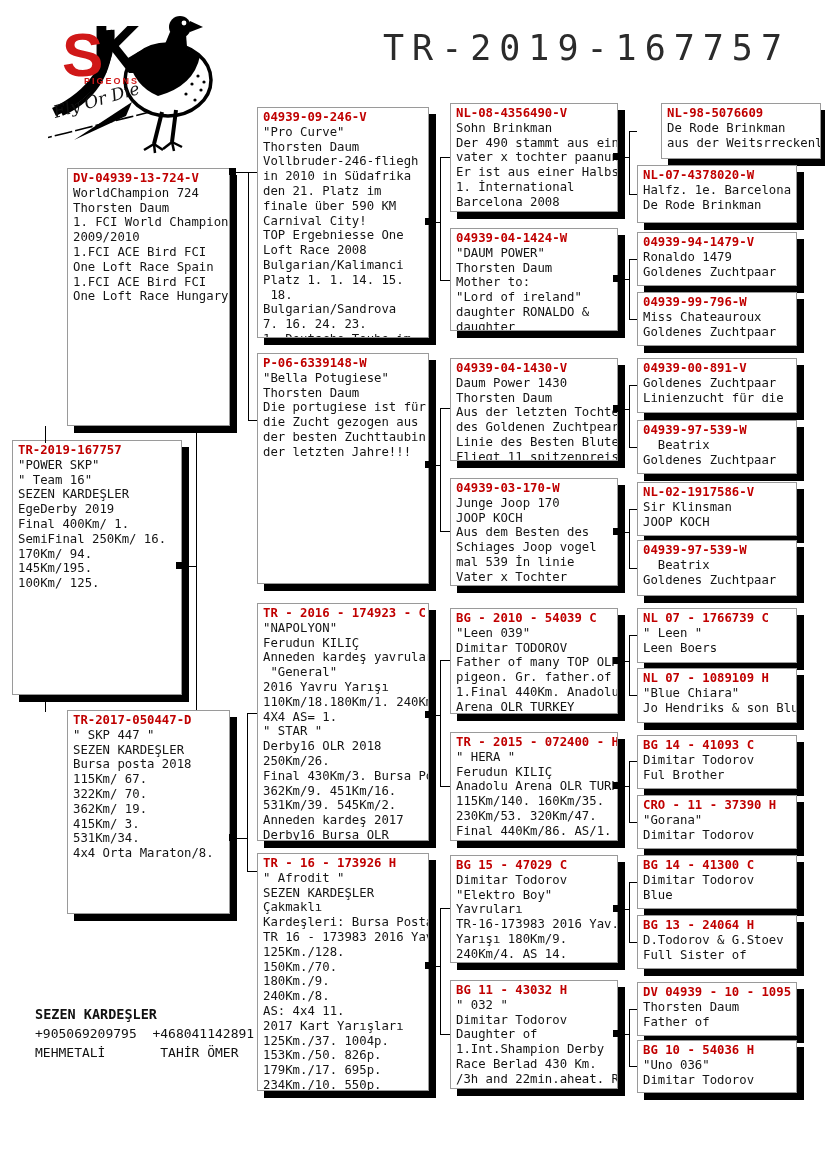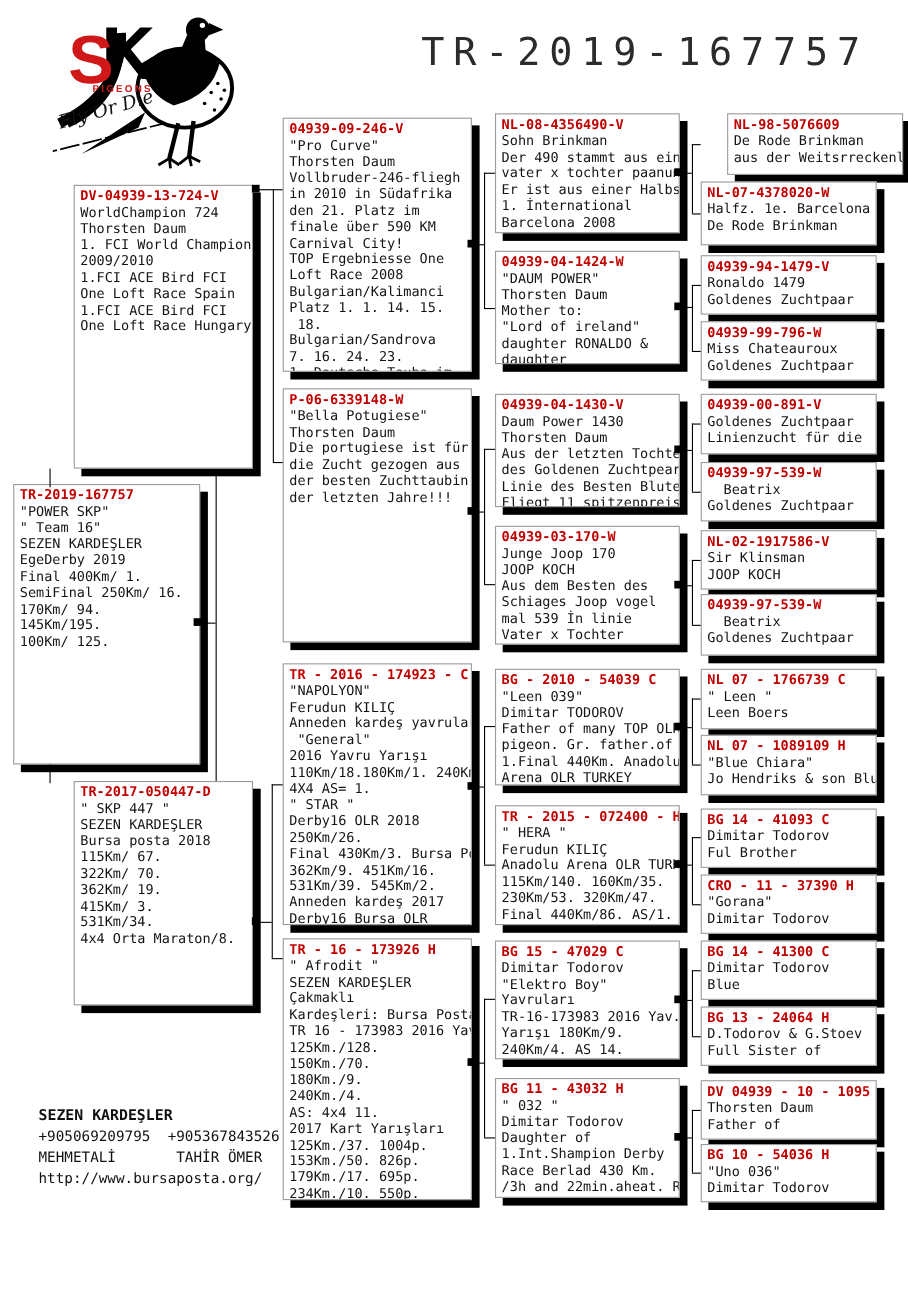--- a/index.html
+++ b/index.html
@@ -199,21 +199,21 @@
       <div class="pbox" style="left: 257px; top: 853px; width: 172px; height: 238px;">
         <div class="bid">TR - 16 - 173926 H</div>
         <div class="pline">" Afrodit "</div>
         <div class="pline">SEZEN KARDEŞLER</div>
         <div class="pline">Çakmaklı</div>
         <div class="pline">Kardeşleri: Bursa Posta</div>
         <div class="pline">TR 16 - 173983 2016 Yav</div>
         <div class="pline">125Km./128.</div>
         <div class="pline">150Km./70.</div>
         <div class="pline">180Km./9.</div>
-        <div class="pline">240Km./4.</div>
+        <div class="pline">240Km./8.</div>
         <div class="pline">AS: 4x4 11.</div>
         <div class="pline">2017 Kart Yarışları</div>
         <div class="pline">125Km./37. 1004p.</div>
         <div class="pline">153Km./50. 826p.</div>
         <div class="pline">179Km./17. 695p.</div>
         <div class="pline">234Km./10. 550p.</div>
       </div>
       <div class="pbox" style="left: 450px; top: 103px; width: 168px; height: 109px;">
         <div class="bid">NL-08-4356490-V</div>
         <div class="pline">Sohn Brinkman</div>
@@ -437,18 +437,17 @@
       <div class="cnode" style="left: 613px; top: 405px;"></div>
       <div class="cnode" style="left: 613px; top: 528px;"></div>
       <div class="cnode" style="left: 613px; top: 657px;"></div>
       <div class="cnode" style="left: 613px; top: 782px;"></div>
       <div class="cnode" style="left: 613px; top: 905px;"></div>
       <div class="cnode" style="left: 613px; top: 1030px;"></div>
     </div>
 
   <div class="footer">
     <div class="f-line f-bold">SEZEN KARDEŞLER</div>
-    <div class="f-line">+905069209795  +905367843526</div>
+    <div class="f-line">+905069209795  +468041142891</div>
     <div class="f-line">MEHMETALİ       TAHİR ÖMER</div>
-    <div class="f-line">http://www.bursaposta.org/</div>
   </div>
 
 </div>
 
 </body></html>

